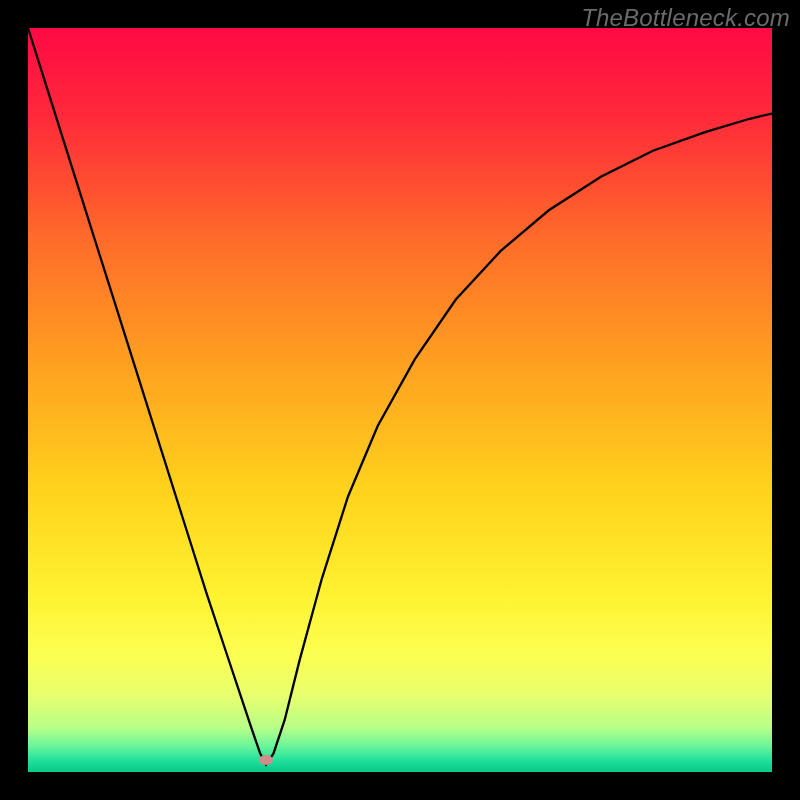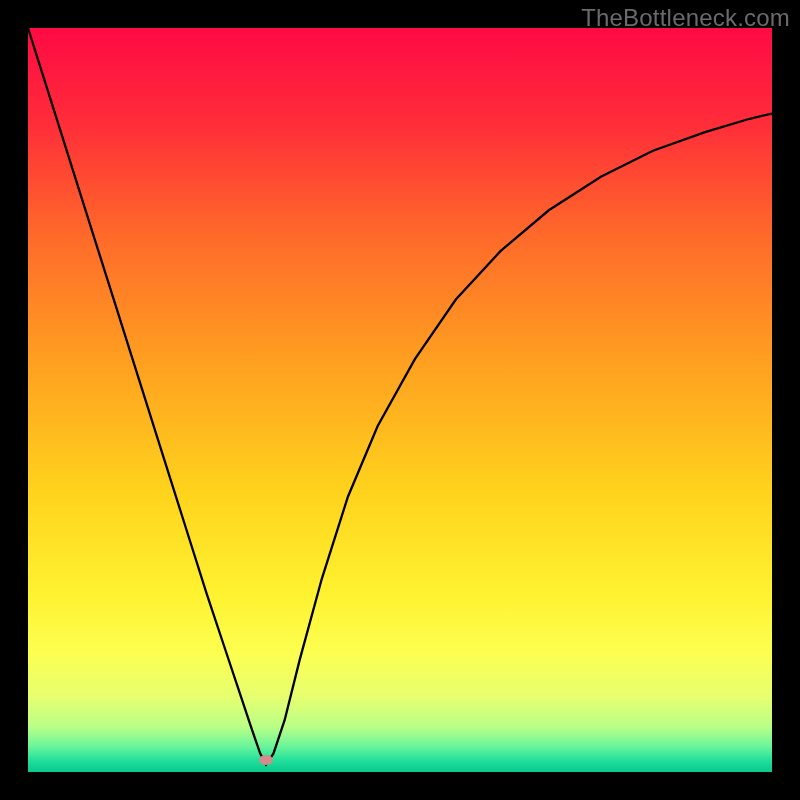--- a/index.html
+++ b/index.html
@@ -2,20 +2,21 @@
 <html><head>
 <meta charset="utf-8">
 <style>
   * { margin: 0; padding: 0; box-sizing: border-box; }
   html, body { width: 800px; height: 800px; overflow: hidden; background: #000; }
   .frame {
     position: relative;
     width: 800px;
     height: 800px;
     background: #000;
+    font-style: italic;
   }
   .watermark {
     position: absolute;
     top: 4px;
     right: 10px;
     font-family: Arial, Helvetica, sans-serif;
     font-size: 24px;
     font-weight: 500;
     color: #6a6a6a;
     letter-spacing: 0.2px;

